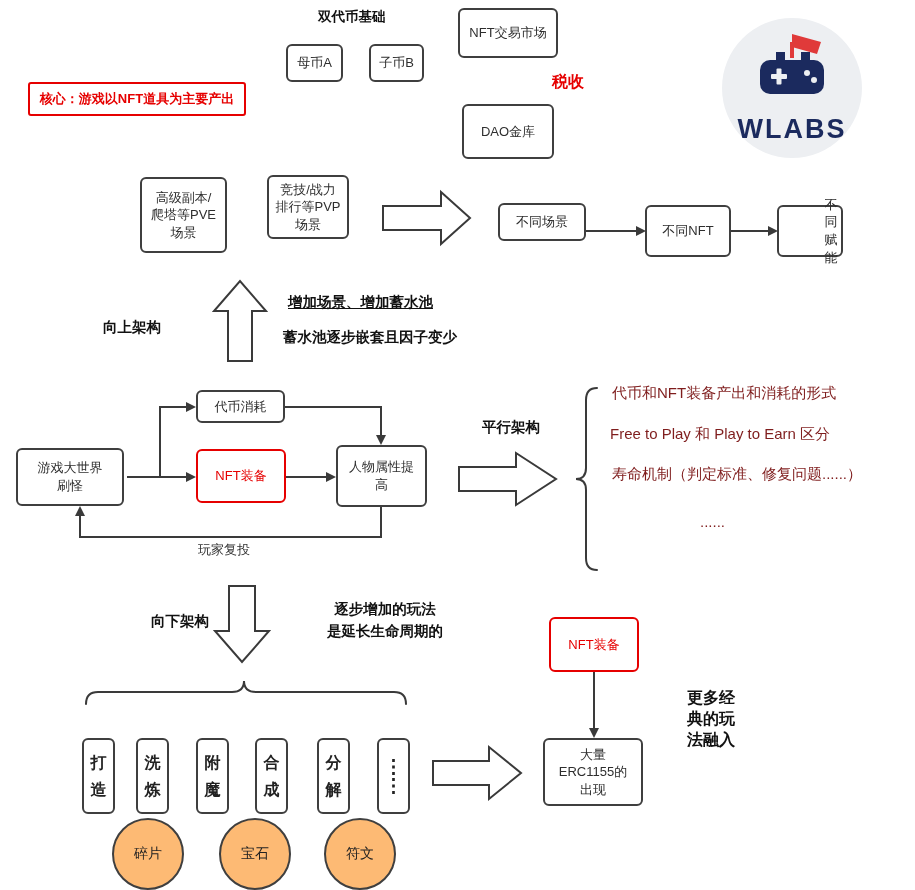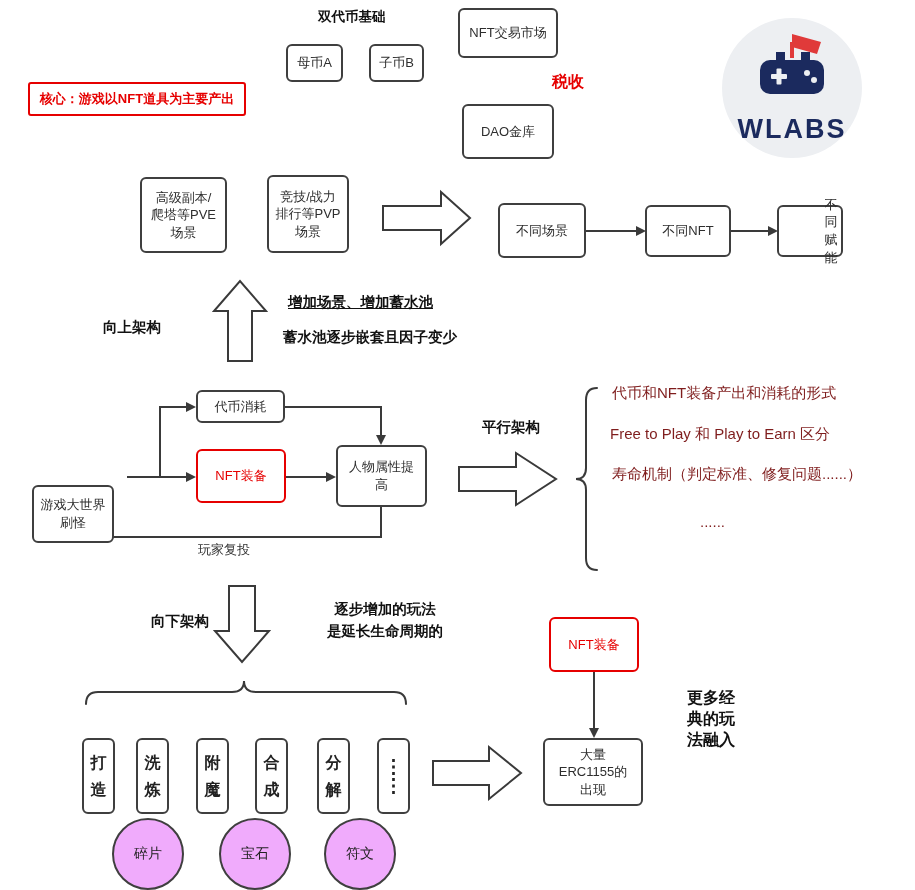--- a/index.html
+++ b/index.html
@@ -23,21 +23,21 @@
   .node.red{border-color:#e60000;color:#e60000;}
   .vbox{
     position:absolute;box-sizing:border-box;background:#fff;
     border:2px solid #3f3f3f;border-radius:6px;
     display:flex;align-items:center;justify-content:center;
     text-align:center;font-size:16px;font-weight:700;line-height:1.7;
     white-space:pre-line;color:#222;
   }
   .vbox.dots{font-size:19px;line-height:1.0;font-weight:700;}
   .circle{
-    position:absolute;box-sizing:border-box;background:#f0abfc;
+    position:absolute;box-sizing:border-box;background:#fdba74;
     border:2px solid #3f3f3f;border-radius:50%;
     display:flex;align-items:center;justify-content:center;
     font-size:14px;color:#222;
   }
   .lbl{position:absolute;white-space:pre-line;}
   .title{font-size:23px;font-weight:700;color:#111;}
   .b14{font-size:14.5px;font-weight:700;color:#111;}
   .red-b{color:#e60000;font-weight:700;}
   .note-sm{font-size:13px;color:#333;}
   .brace-note{font-size:15px;color:#7f1d1d;}
@@ -116,33 +116,33 @@
       <rect x="54.5" y="50.5" width="5" height="16" rx="1" fill="#edeff2"></rect>
       <circle cx="85" cy="55" r="3" fill="#edeff2"></circle>
       <circle cx="92" cy="62" r="3" fill="#edeff2"></circle>
     </svg>
     <div class="logo-text">WLABS</div>
   </div>
 
   <div class="node" style="left:140px;top:177px;width:87px;height:76px;">高级副本/
 爬塔等PVE
 场景</div>
-  <div class="node" style="left:267px;top:175px;width:82px;height:78px;">竞技/战力
+  <div class="node" style="left:267px;top:175px;width:82px;height:64px;">竞技/战力
 排行等PVP
 场景</div>
-  <div class="node" style="left:498px;top:203px;width:88px;height:55px;">不同场景</div>
+  <div class="node" style="left:498px;top:203px;width:88px;height:38px;">不同场景</div>
   <div class="node" style="left:645px;top:205px;width:86px;height:52px;">不同NFT</div>
   <div class="node" style="left:777px;top:205px;width:66px;height:52px;padding-left:44px;">不同赋能</div>
 
   <div class="lbl b14" style="left:103px;top:318px;">向上架构</div>
   <div class="lbl b14" style="left:288px;top:293px;text-decoration:underline;">增加场景、增加蓄水池</div>
   <div class="lbl b14" style="left:283px;top:328px;">蓄水池逐步嵌套且因子变少</div>
 
   <div class="node" style="left:196px;top:390px;width:89px;height:33px;">代币消耗</div>
-  <div class="node" style="left:32px;top:448px;width:82px;height:58px;margin-top:37px;">游戏大世界
+  <div class="node" style="left:16px;top:448px;width:108px;height:58px;">游戏大世界
 刷怪</div>
   <div class="node red" style="left:196px;top:449px;width:90px;height:54px;">NFT装备</div>
   <div class="node" style="left:336px;top:445px;width:91px;height:62px;">人物属性提
 高</div>
   <div class="lbl note-sm" style="left:198px;top:541px;">玩家复投</div>
 
   <div class="lbl b14" style="left:482px;top:418px;">平行架构</div>
   <div class="lbl brace-note" style="left:612px;top:384px;">代币和NFT装备产出和消耗的形式</div>
   <div class="lbl brace-note" style="left:610px;top:425px;">Free to Play 和  Play to Earn 区分</div>
   <div class="lbl brace-note" style="left:612px;top:465px;">寿命机制（判定标准、修复问题......）</div>

